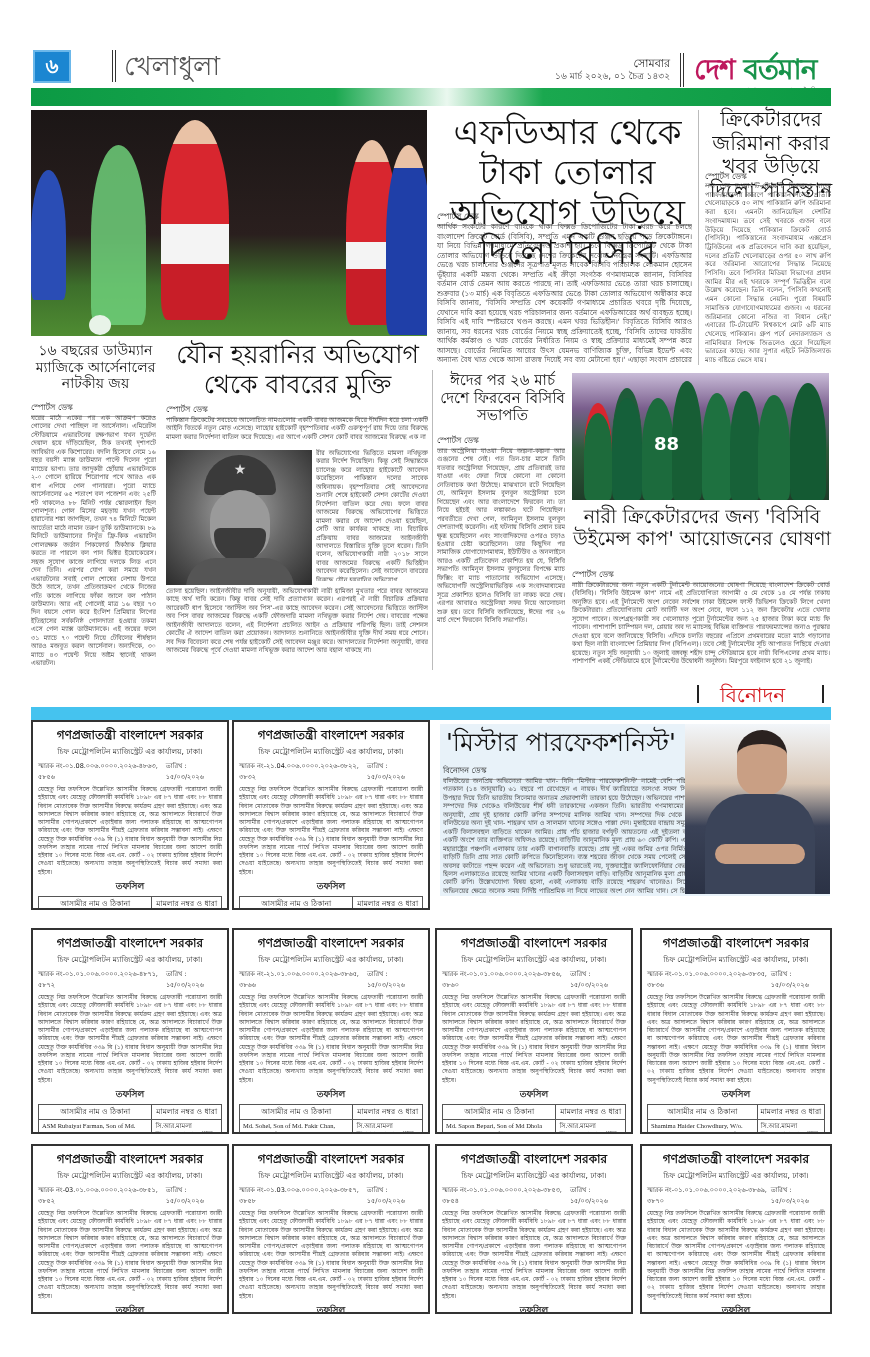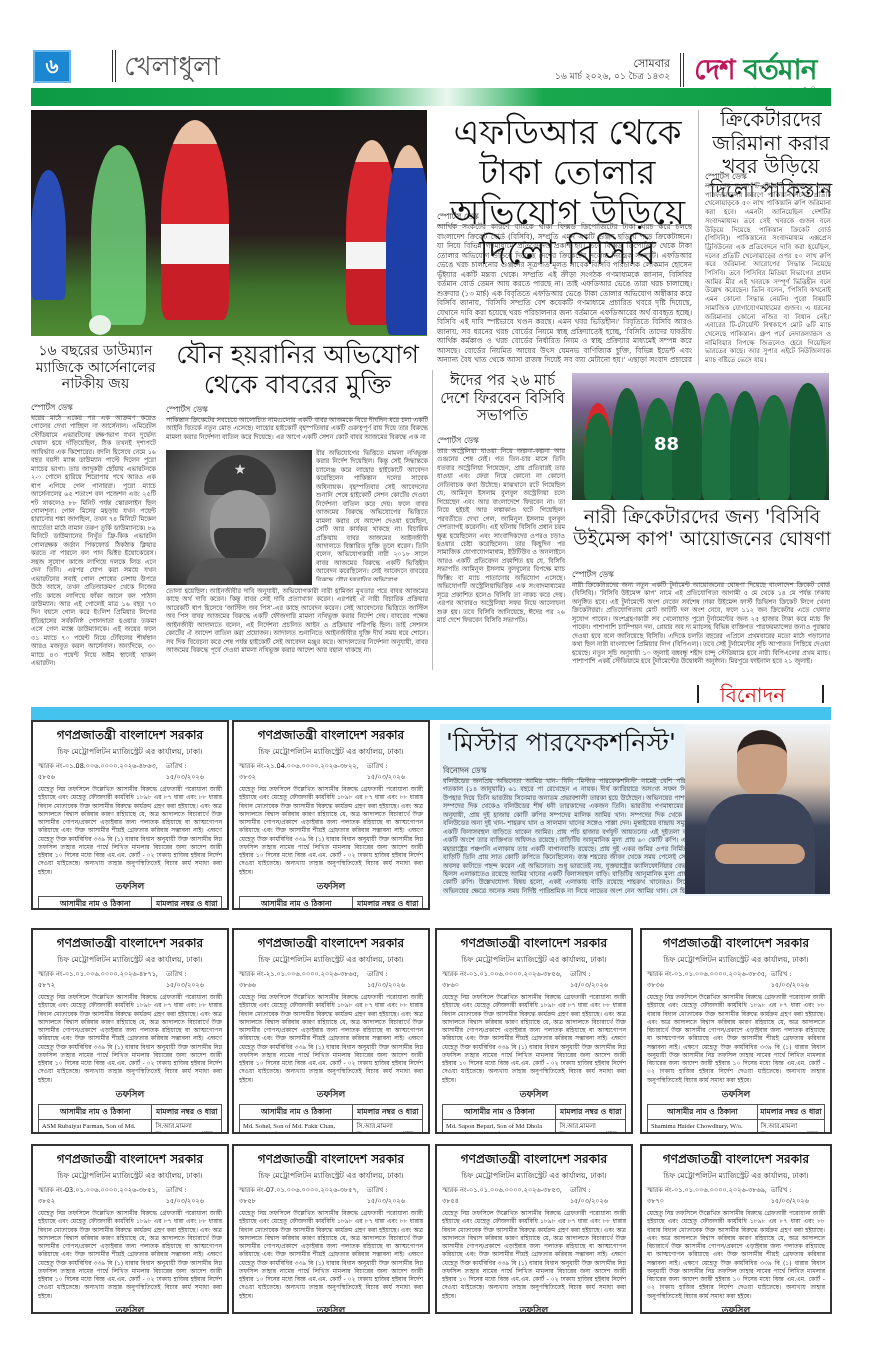--- a/index.html
+++ b/index.html
@@ -30,21 +30,21 @@
 .binsep{width:2px;height:18px;background:#222}
 .bintitle{color:#d3161c;font-size:20px;font-family:"DejaVu Sans",sans-serif}
 .ent-box{left:440px;top:724px;width:390px;height:172px;background:#e8f2f9}
 .notice{border:2px solid #333;background:#fff;padding:4px 5px;font-family:"DejaVu Sans",sans-serif;overflow:hidden}
 .n-h1{font-size:12px;font-weight:bold;text-align:center;color:#111}
 .n-h2{font-size:7.5px;text-align:center;color:#222}
 .n-ref{display:flex;justify-content:space-between;font-size:6.5px;margin-top:3px;color:#222}
 .n-body{font-size:6px;line-height:1.38;text-align:justify;color:#333;margin-top:2px}
 .n-sched{font-size:9px;font-weight:bold;text-align:center;margin:3px 0 2px}
 .n-table{width:100%;border-collapse:collapse;font-size:6px;color:#222}
-.n-table th{border:1px solid #555;font-size:7.5px;padding:1px;font-weight:bold}
+.n-table th{border:1px solid #555;font-size:7.5px;padding:1px;font-weight:normal}
 .n-table td{border:1px solid #555;padding:2px 3px;vertical-align:top;line-height:1.3;font-family:"Liberation Serif",serif;font-size:6.5px}
 </style>
 </head>
 <body>
 
 <div class="abs pageno">৬</div>
 <div class="abs secsep"></div>
 <div class="abs sectitle">খেলাধুলা</div>
 <div class="abs dayname">সোমবার</div>
 <div class="abs datestr">১৬ মার্চ ২০২৬, ০১ চৈত্র ১৪৩২</div>
@@ -267,21 +267,21 @@
         <span>তারিখ : ১৫/০৩/২০২৬</span>
       </div>
     <div class="n-body">যেহেতু নিম্ন তফসিলে উল্লেখিত আসামীর বিরুদ্ধে গ্রেফতারী পরোয়ানা জারী হইয়াছে এবং যেহেতু ফৌজদারী কার্যবিধি ১৮৯৮ এর ৮৭ ধারা এবং ৮৮ ধারার বিধান মোতাবেক উক্ত আসামীর বিরুদ্ধে কার্যক্রম গ্রহণ করা হইয়াছে। এবং অত্র আদালতে বিশ্বাস করিবার কারণ রহিয়াছে যে, অত্র আদালতে বিচারার্থে উক্ত আসামীর গোপন/প্রকাশে এড়াইবার জন্য পলাতক রহিয়াছে বা আত্মগোপন করিয়াছে এবং উক্ত আসামীর শীঘ্রই গ্রেফতার করিবার সম্ভাবনা নাই। এক্ষণে যেহেতু উক্ত কার্যবিধির ৩৩৯ বি (১) ধারার বিধান অনুযায়ী উক্ত আসামীর নিম্ন তফসিল তাহার নামের পার্শ্বে লিখিত মামলার বিচারের জন্য আদেশ জারী হইবার ১০ দিনের মধ্যে বিজ্ঞ এম.এম. কোর্ট - ০২ ঢাকায় হাজির হইবার নির্দেশ দেওয়া যাইতেছে। অন্যথায় তাহার অনুপস্থিতিতেই বিচার কার্য সমাধা করা হইবে।</div>
     <div class="n-sched">তফসিল</div>
 
     </div>
     <div class="abs notice" style="left: 232px; top: 1144px; width: 198px; height: 170px;">
       <div class="n-h1">গণপ্রজাতন্ত্রী বাংলাদেশ সরকার</div>
     <div class="n-h2">চিফ মেট্রোপলিটন ম্যাজিস্ট্রেট এর কার্যালয়, ঢাকা।</div>
     <div class="n-ref">
-        <span>স্মারক নং-07.০১.০০৬.০০০০.২০২৬-৩৮৫৭, ৩৮৫৮</span>
+        <span>স্মারক নং-০১.03.০০৬.০০০০.২০২৬-৩৮৫৭, ৩৮৫৮</span>
         <span>তারিখ : ১৫/০৩/২০২৬</span>
       </div>
     <div class="n-body">যেহেতু নিম্ন তফসিলে উল্লেখিত আসামীর বিরুদ্ধে গ্রেফতারী পরোয়ানা জারী হইয়াছে এবং যেহেতু ফৌজদারী কার্যবিধি ১৮৯৮ এর ৮৭ ধারা এবং ৮৮ ধারার বিধান মোতাবেক উক্ত আসামীর বিরুদ্ধে কার্যক্রম গ্রহণ করা হইয়াছে। এবং অত্র আদালতে বিশ্বাস করিবার কারণ রহিয়াছে যে, অত্র আদালতে বিচারার্থে উক্ত আসামীর গোপন/প্রকাশে এড়াইবার জন্য পলাতক রহিয়াছে বা আত্মগোপন করিয়াছে এবং উক্ত আসামীর শীঘ্রই গ্রেফতার করিবার সম্ভাবনা নাই। এক্ষণে যেহেতু উক্ত কার্যবিধির ৩৩৯ বি (১) ধারার বিধান অনুযায়ী উক্ত আসামীর নিম্ন তফসিল তাহার নামের পার্শ্বে লিখিত মামলার বিচারের জন্য আদেশ জারী হইবার ১০ দিনের মধ্যে বিজ্ঞ এম.এম. কোর্ট - ০২ ঢাকায় হাজির হইবার নির্দেশ দেওয়া যাইতেছে। অন্যথায় তাহার অনুপস্থিতিতেই বিচার কার্য সমাধা করা হইবে।</div>
     <div class="n-sched">তফসিল</div>
 
     </div>
     <div class="abs notice" style="left: 435px; top: 1144px; width: 198px; height: 170px;">
       <div class="n-h1">গণপ্রজাতন্ত্রী বাংলাদেশ সরকার</div>
     <div class="n-h2">চিফ মেট্রোপলিটন ম্যাজিস্ট্রেট এর কার্যালয়, ঢাকা।</div>
     <div class="n-ref">

